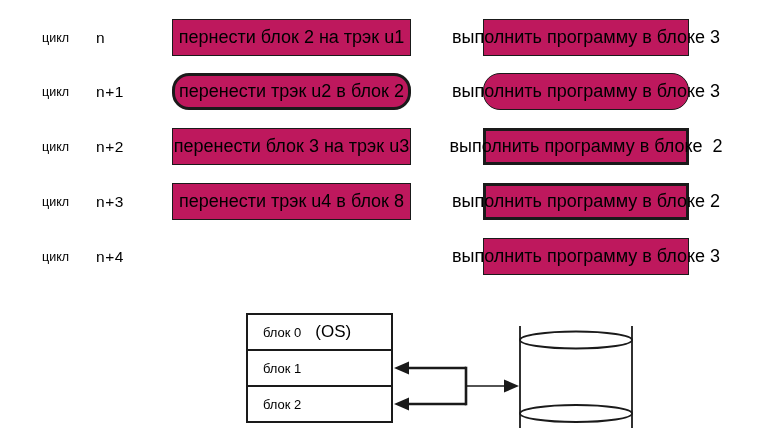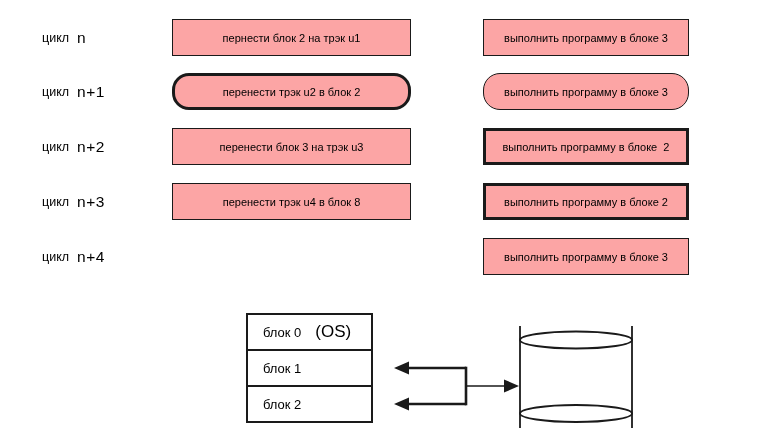--- a/index.html
+++ b/index.html
@@ -14,34 +14,34 @@
     overflow: hidden;
   }
 
   
   .cycle-label {
     position: absolute;
     left: 42px;
     height: 37px;
     display: flex;
     align-items: center;
-    gap: 8px;
+    gap: 27px;
   }
   .cycle-word { font-size: 12.5px; }
   .cycle-value { font-size: 15.5px; letter-spacing: 0.5px; }
 
   .action-box {
     position: absolute;
     height: 37px;
     border: 1.5px solid #1a1a1a;
-    background: #fca5a5;
+    background: #be185d;
     display: flex;
     align-items: center;
     justify-content: center;
-    font-size: 11px;
+    font-size: 18px;
     white-space: pre;
   }
   .action-box.thick { border-width: 3.5px; }
   .col-left  { left: 172px; width: 239px; }
   .col-right { left: 483px; width: 206px; }
   .row-0 { top: 19px; }
   .row-1 { top: 73px; border-radius: 17px; }
   .row-2 { top: 128px; }
   .row-3 { top: 183px; }
   .row-4 { top: 238px; }
@@ -49,21 +49,21 @@
   .label-row-1 { top: 73px; }
   .label-row-2 { top: 128px; }
   .label-row-3 { top: 183px; }
   .label-row-4 { top: 238px; }
 
   
   .memory-box {
     position: absolute;
     left: 246px;
     top: 313px;
-    width: 127px;
+    width: 147px;
     height: 110px;
     border: 2px solid #1a1a1a;
     background: #fff;
     display: flex;
     flex-direction: column;
   }
   .memory-row {
     flex: 1;
     display: flex;
     align-items: center;

